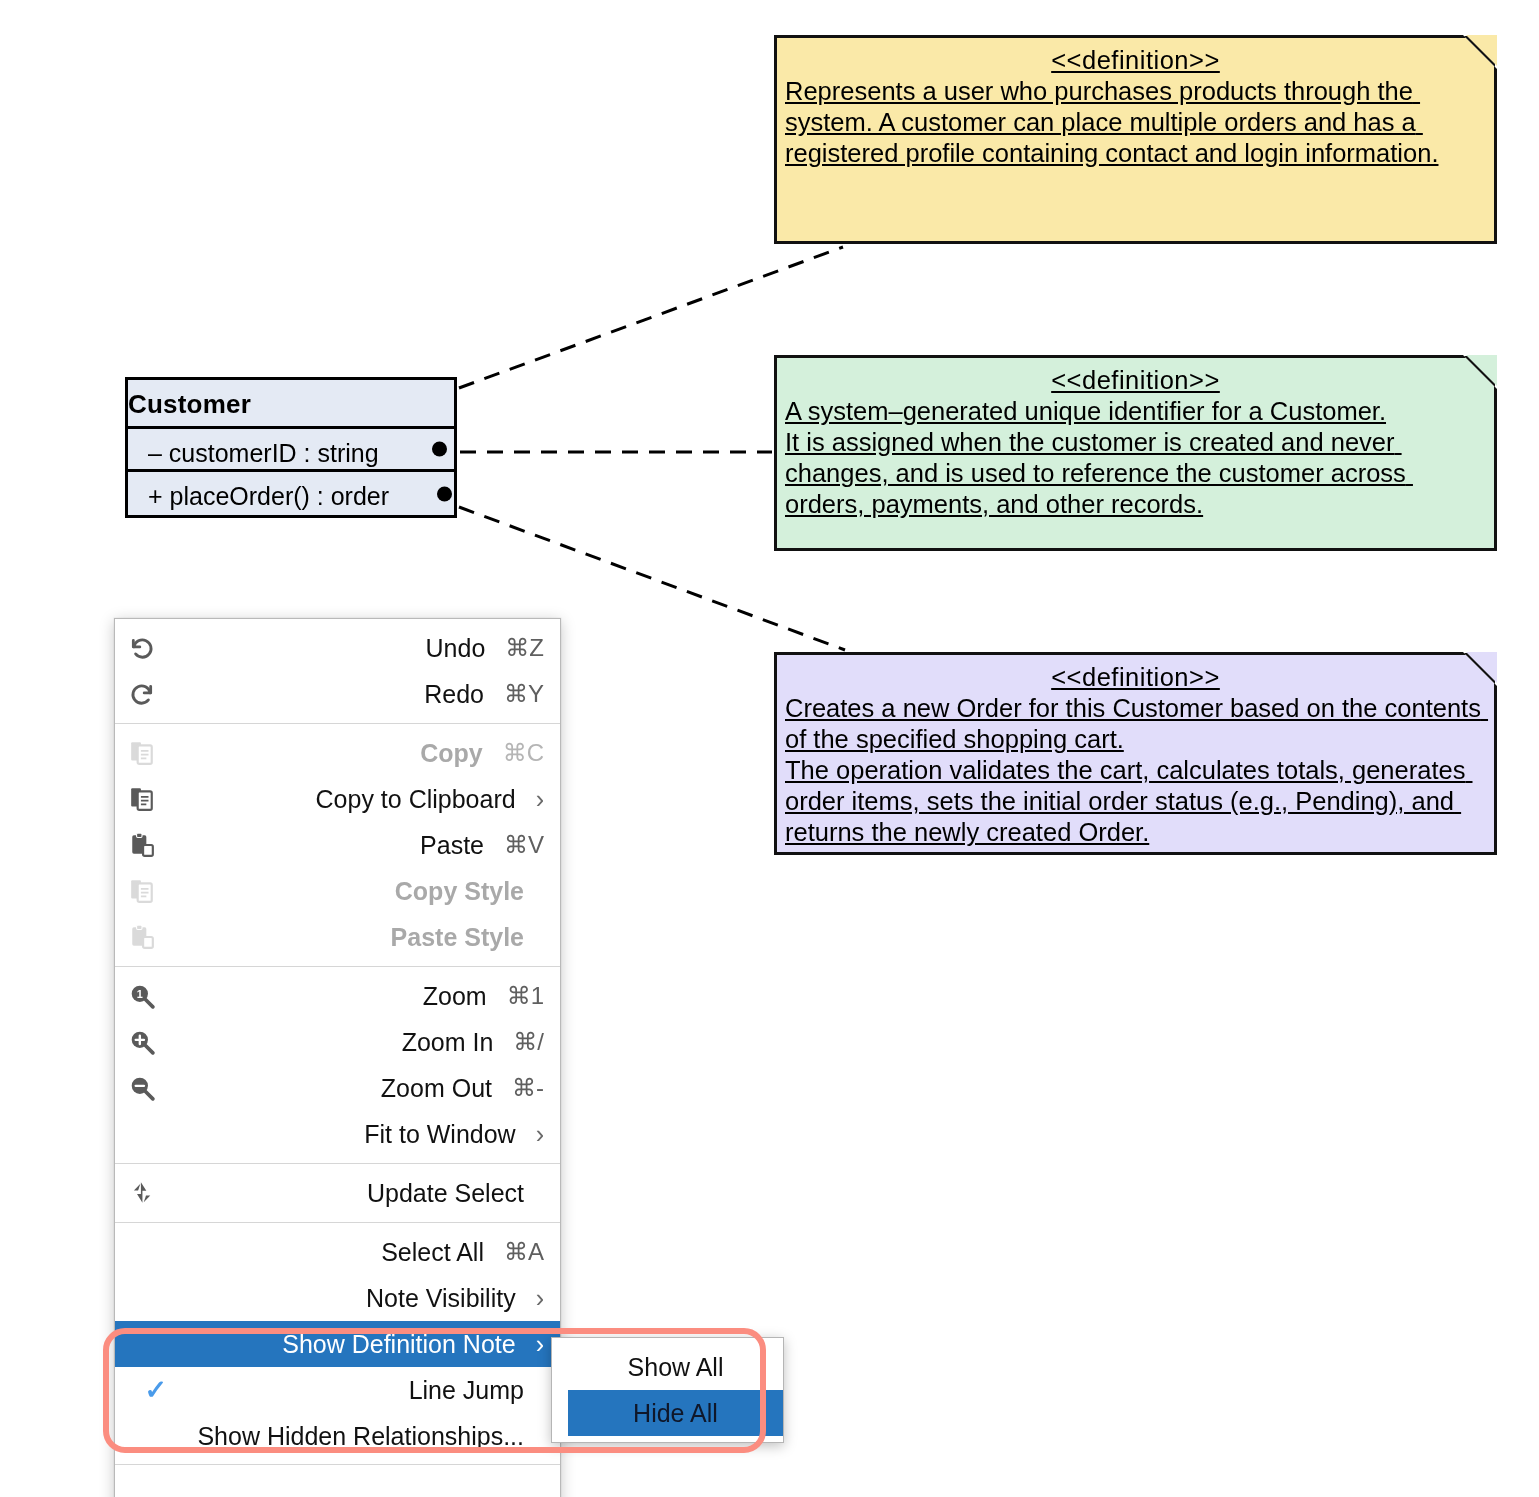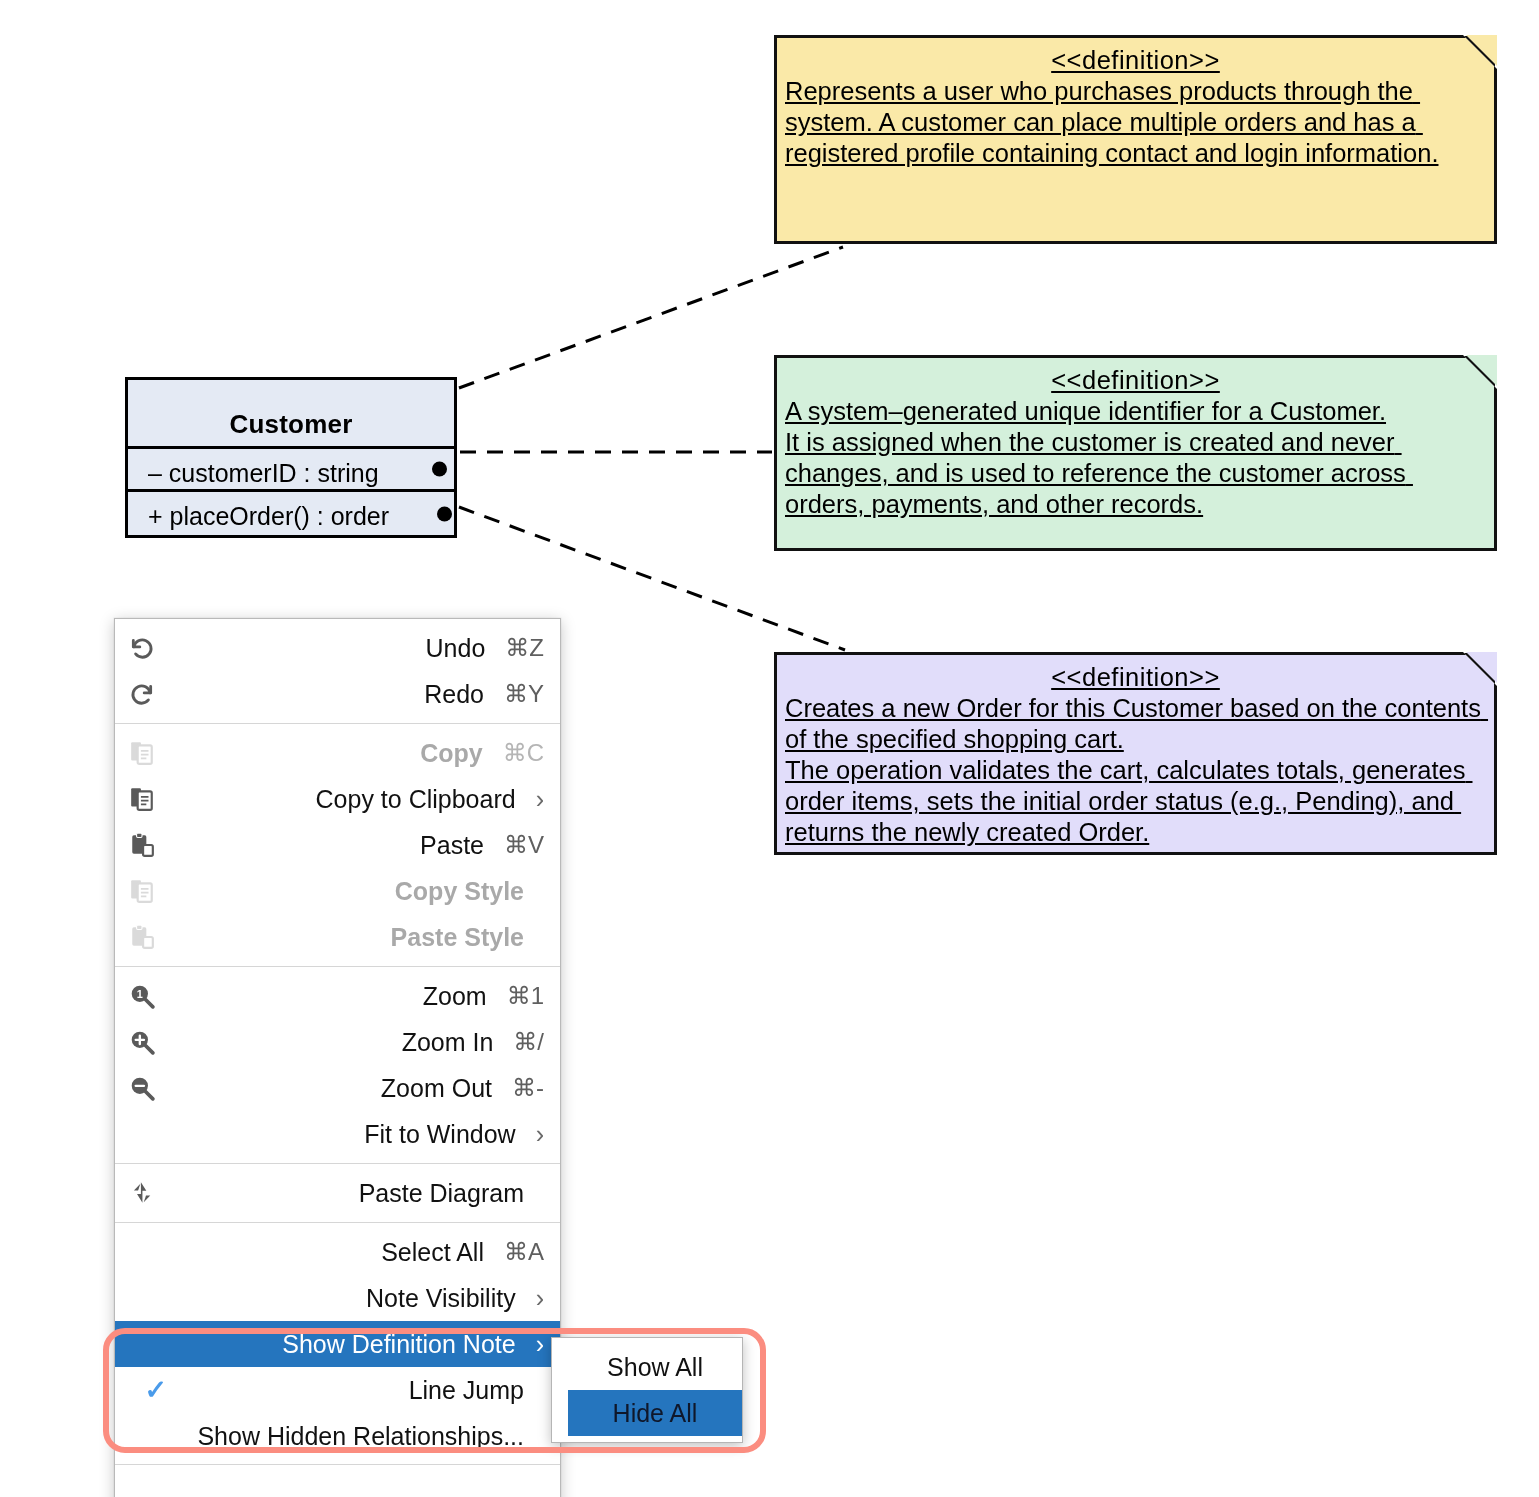--- a/index.html
+++ b/index.html
@@ -38,28 +38,26 @@
     background: #e4eaf4;
     box-sizing: border-box;
   }
   .uml-class .row {
     box-sizing: border-box;
     background: #e4eaf4;
     color: #000;
     position: relative;
   }
   .uml-class .cls-name {
-    text-align: center;
     font-weight: bold;
     font-size: 26px;
     line-height: 48px;
     height: 49px;
     border-bottom: 3px solid #000;
     letter-spacing: .2px;
-    margin-top: 20px;
   }
   .uml-class .cls-attr,
   .uml-class .cls-op {
     font-size: 25px;
     line-height: 48px;
     height: 43px;
     padding-left: 20px;
     white-space: nowrap;
   }
   .uml-class .cls-attr {
@@ -195,21 +193,21 @@
     background: #d6d6d6;
     margin: 6px 0 6px 0;
   }
   .sep.tight { margin: 5px 0; }
 
   
   .submenu {
     position: absolute;
     left: 551px;
     top: 1337px;
-    width: 192px;
+    width: 233px;
     background: #ffffff;
     border: 1px solid #b5b5b5;
     box-shadow: 0 3px 12px rgba(0,0,0,.25);
     box-sizing: border-box;
     padding: 6px 0 6px 16px;
     z-index: 40;
     font-size: 25px;
   }
   .submenu .smi {
     height: 46px;
@@ -420,21 +418,21 @@
     <div class="sep"></div>
 
     <div class="mi">
       <span class="ico">
         <svg class="i" width="26" height="26" viewBox="0 0 24 24" fill="currentColor">
           <path d="M11 2 L11 13 L7.4 13 L12.4 21 L12.4 10 L16 10 Z"></path>
           <path d="M10.5 3.4 L4.5 9.6 L8.4 9.6 Z"></path>
           <path d="M13.6 20.6 L19.6 14.4 L15.7 14.4 Z"></path>
         </svg>
       </span>
-      <span class="lbl">Paste Diagram</span>
+      <span class="lbl">Update Select</span>
       <span class="accel"></span>
     </div>
 
     <div class="sep"></div>
 
     <div class="mi">
       <span class="ico"></span>
       <span class="lbl">Select All</span>
       <span class="accel">⌘A</span>
     </div>

